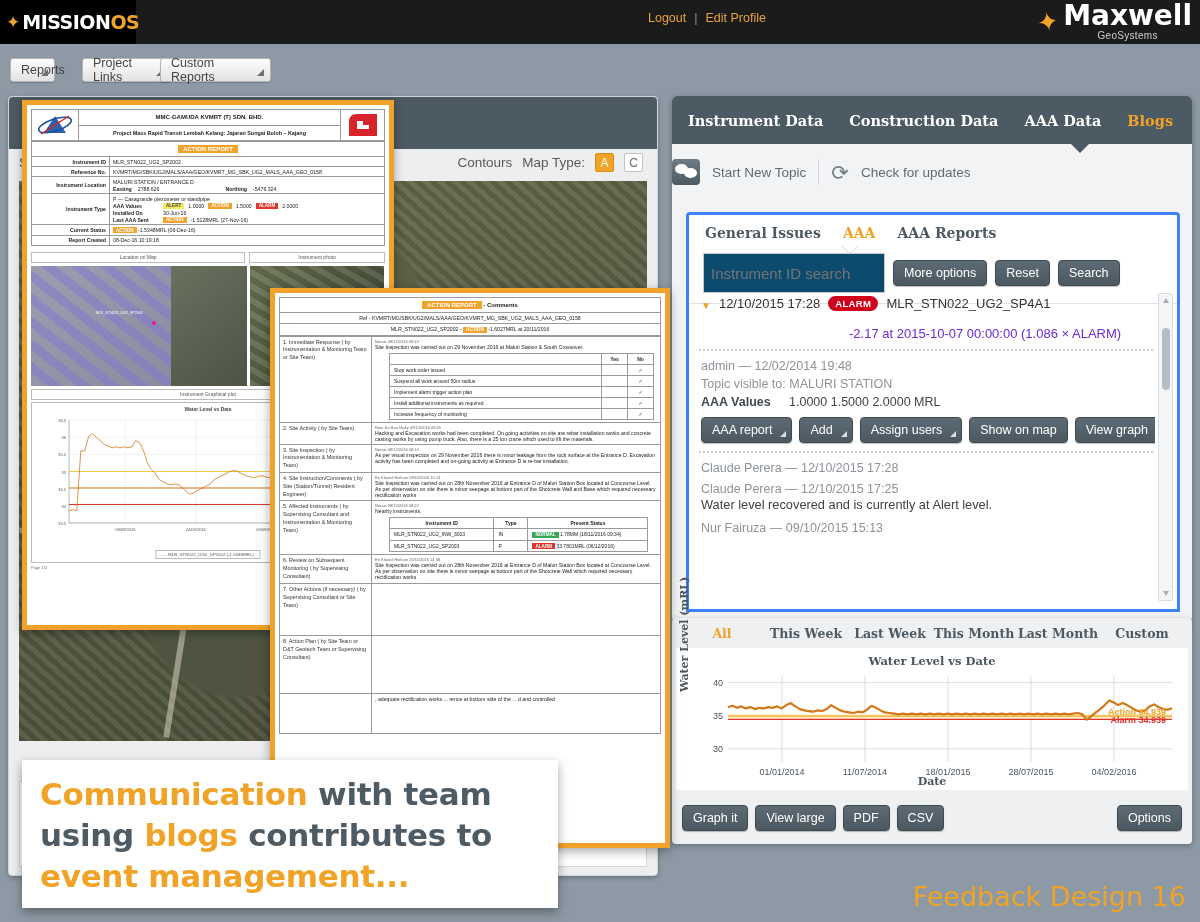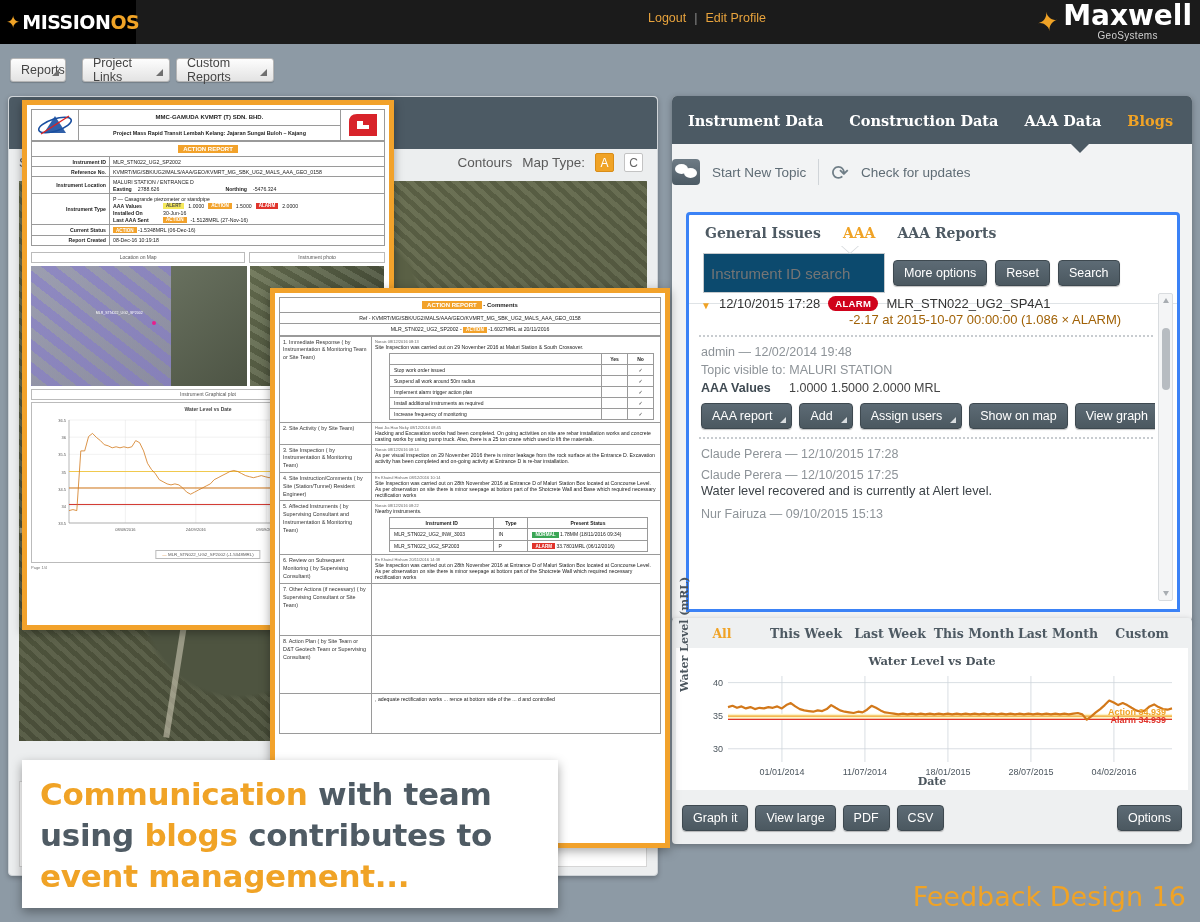--- a/index.html
+++ b/index.html
@@ -158,21 +158,21 @@
   
   .thread { position: absolute; left: 8px; right: 22px; top: 78px; bottom: 8px; overflow: hidden; font-size: 12.5px; }
   .thr-head { display: flex; align-items: flex-start; gap: 8px; padding: 3px 4px 0; }
   .tri-down { color: #f0a326; font-size: 10px; margin-top: 4px; }
   .thr-date { color: #333; font-size: 13px; }
   .badge-alarm {
     background: #d0021b; color: #fff; font-size: 9.5px; font-weight: bold;
     border-radius: 9px; padding: 2px 7px; letter-spacing: .4px; display: inline-block;
   }
   .thr-id { color: #333; font-size: 13px; }
-  .thr-val { color: #a16207; font-size: 13px; padding-left: 152px; margin-top: 1px; }
+  .thr-val { color: #6d28d9; font-size: 13px; padding-left: 152px; margin-top: 15px; }
   .dotted { border-top: 2px dotted #c8ccd0; margin: 8px 2px; }
   .meta { color: #8d9398; font-size: 12.5px; margin: 4px 4px; }
   .kvrow { display: flex; margin: 1px 4px; font-size: 12.5px; }
   .kvk { width: 88px; font-weight: bold; color: #3f4a52; }
   .kvv { color: #444; }
   .btnrow { display: flex; gap: 7px; margin: 8px 4px 4px; }
   .cmt-author { color: #8d9398; font-size: 12.5px; margin: 7px 4px 1px; }
   .cmt-body { color: #3c4247; font-size: 12.8px; margin: 0 4px; text-align: justify; line-height: 1.32; }
   .thr-scroll {
     position: absolute; right: 4px; top: 78px; bottom: 8px; width: 15px;
@@ -283,29 +283,29 @@
   <div class="maxwell">
     <span class="mx-star">✦</span>
     <span>
       <div class="mx-txt">Maxwell</div>
       <div class="mx-sub">GeoSystems</div>
     </span>
   </div>
 </div>
 
 <div class="navrow">
-  <div class="navbtn" style="left:10px;width:56px">
+  <div class="navbtn" style="left:10px;width:45px">
     <span>Reports</span>
     <i class="caret"></i>
   </div>
   <div class="navbtn" style="left:82px;width:88px">
     <span>Project Links</span>
     <i class="caret"></i>
   </div>
-  <div class="navbtn" style="left:176px;width:98px">
+  <div class="navbtn" style="left:160px;width:111px">
     <span>Custom Reports</span>
     <i class="caret"></i>
   </div>
 </div>
 
 <div class="leftpanel">
   <div class="lp-head"></div>
   <div class="lp-sub">S</div>
   <div class="map-ctl">
     <span>Contours</span>

